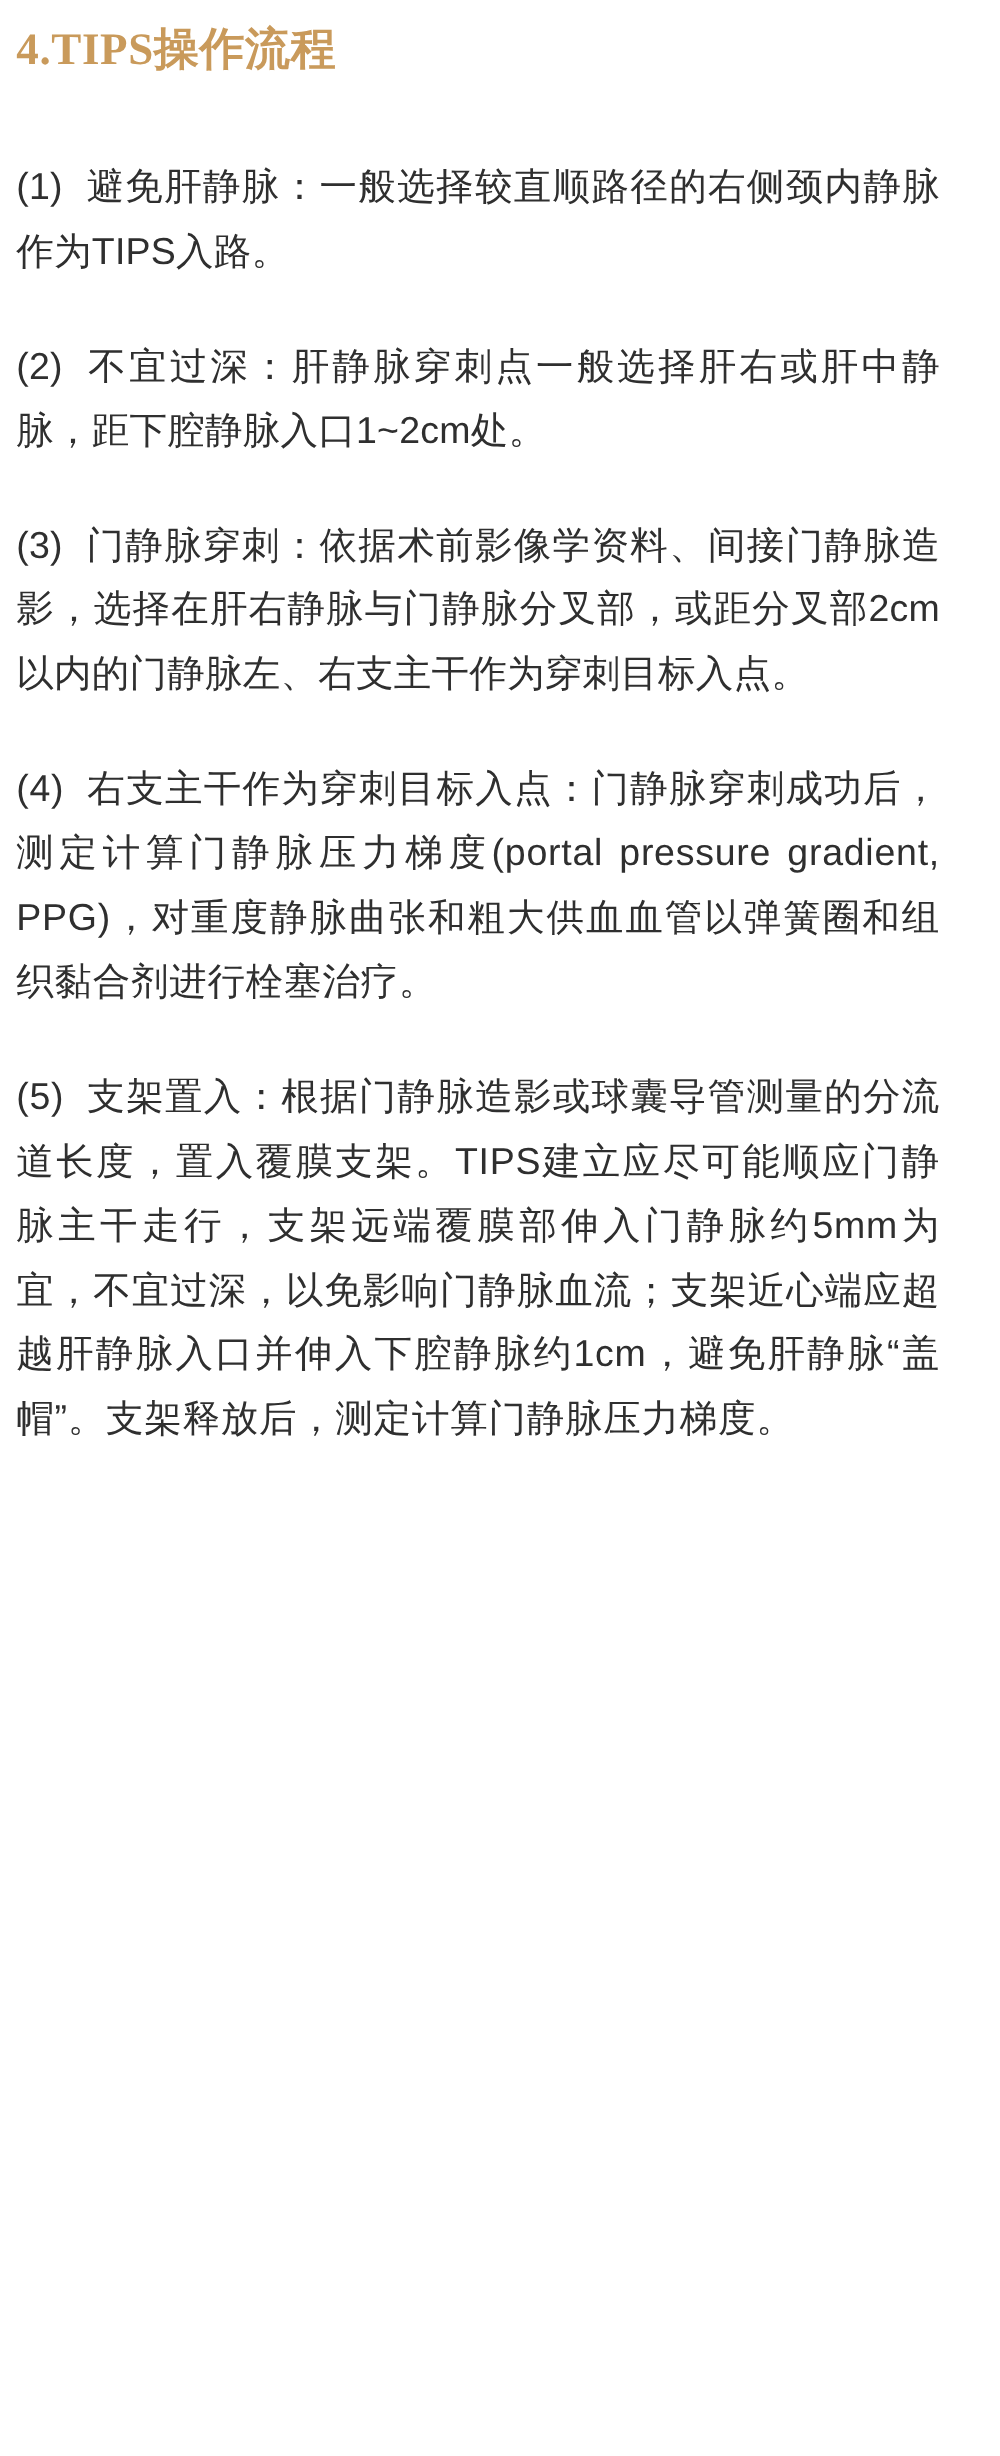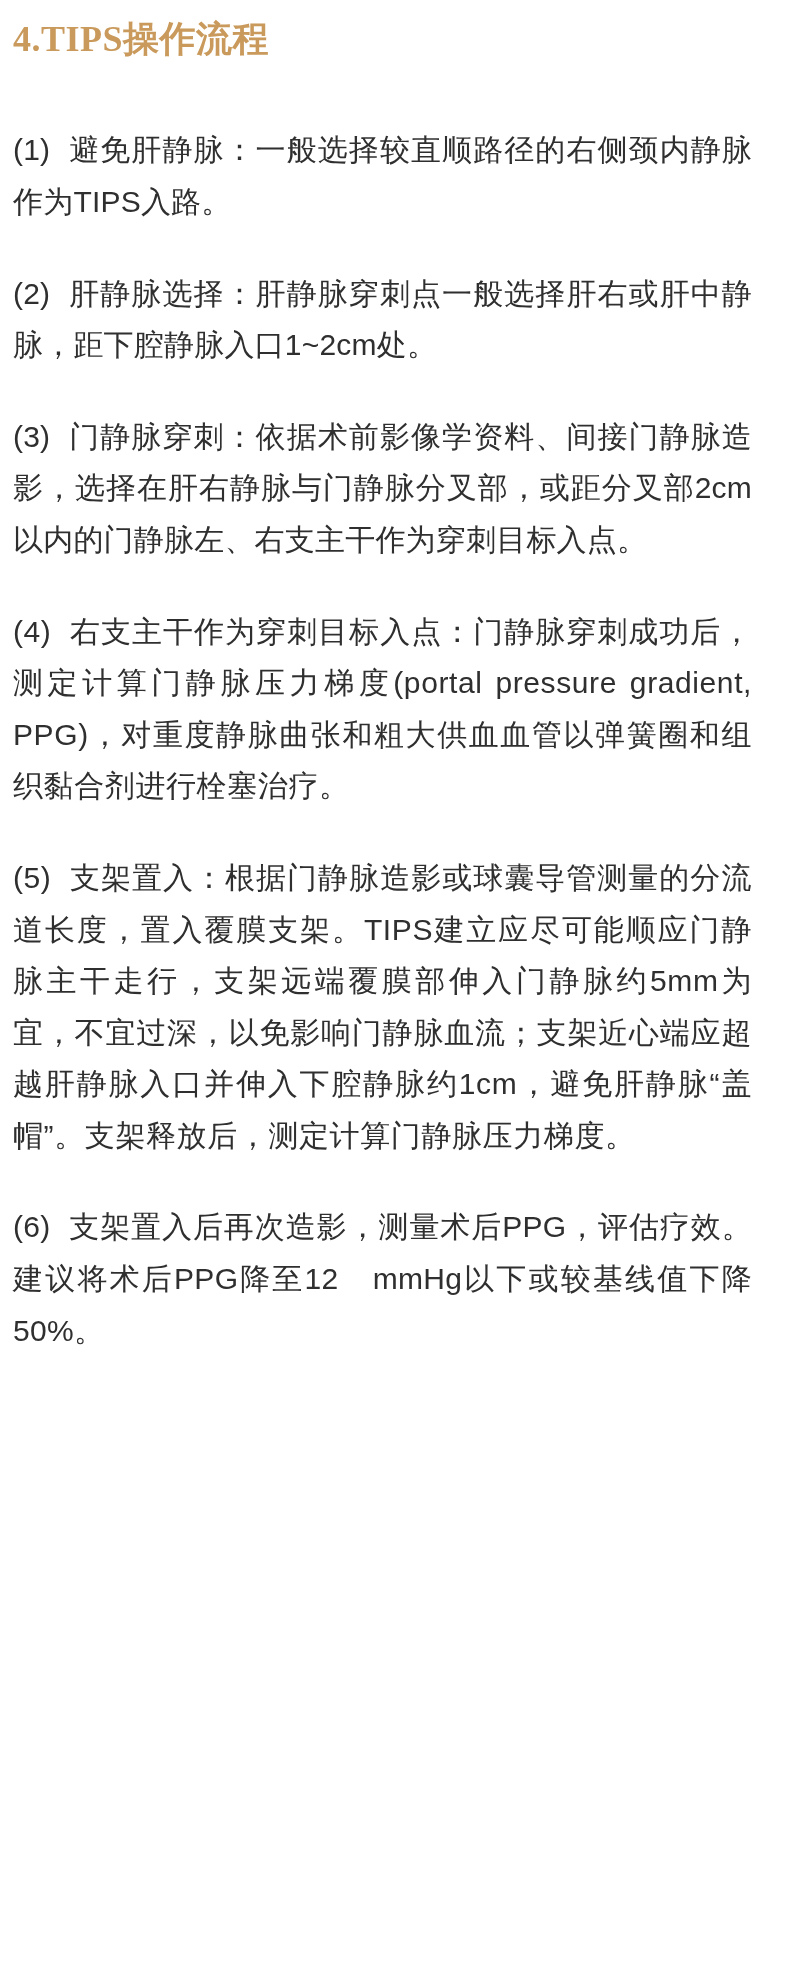--- a/index.html
+++ b/index.html
@@ -69,35 +69,32 @@
 
   <h1 class="section-title" style="color: rgb(201, 154, 91);">4.TIPS操作流程</h1>
 
   <div class="body-block">
 
     <p class="para p1" style="color: rgb(47, 47, 47);">
       <span class="num">(1)</span><span class="gap"></span><span>避免肝静脉：一般选择较直顺路径的右侧颈内静脉作为TIPS入路。</span>
     </p>
 
     <p class="para p2" style="color: rgb(47, 47, 47);">
-      <span class="num">(2)</span><span class="gap"></span><span>肝静脉选择：肝静脉穿刺点一般选择肝右或肝中静脉，距下腔静脉入口1~2cm处。</span>
+      <span class="num">(2)</span><span class="gap"></span><span>不宜过深：肝静脉穿刺点一般选择肝右或肝中静脉，距下腔静脉入口1~2cm处。</span>
     </p>
 
     <p class="para p3" style="color: rgb(47, 47, 47);">
       <span class="num">(3)</span><span class="gap"></span><span>门静脉穿刺：依据术前影像学资料、间接门静脉造影，选择在肝右静脉与门静脉分叉部，或距分叉部2cm以内的门静脉左、右支主干作为穿刺目标入点。</span>
     </p>
 
     <p class="para p4" style="color: rgb(47, 47, 47);">
       <span class="num">(4)</span><span class="gap"></span><span>右支主干作为穿刺目标入点：门静脉穿刺成功后，测定计算门静脉压力梯度(portal pressure gradient, PPG)，对重度静脉曲张和粗大供血血管以弹簧圈和组织黏合剂进行栓塞治疗。</span>
     </p>
 
     <p class="para p5" style="color: rgb(47, 47, 47);">
       <span class="num">(5)</span><span class="gap"></span><span>支架置入：根据门静脉造影或球囊导管测量的分流道长度，置入覆膜支架。TIPS建立应尽可能顺应门静脉主干走行，支架远端覆膜部伸入门静脉约5mm为宜，不宜过深，以免影响门静脉血流；支架近心端应超越肝静脉入口并伸入下腔静脉约1cm，避免肝静脉“盖帽”。支架释放后，测定计算门静脉压力梯度。</span>
     </p>
 
-    <p class="para p6" style="color: rgb(47, 47, 47);">
-      <span class="num">(6)</span><span class="gap"></span><span>支架置入后再次造影，测量术后PPG，评估疗效。建议将术后PPG降至12　mmHg以下或较基线值下降50%。</span>
-    </p>
 
   </div>
 
   <div class="spacer-bottom"></div>
 </div>
 
 </body></html>

